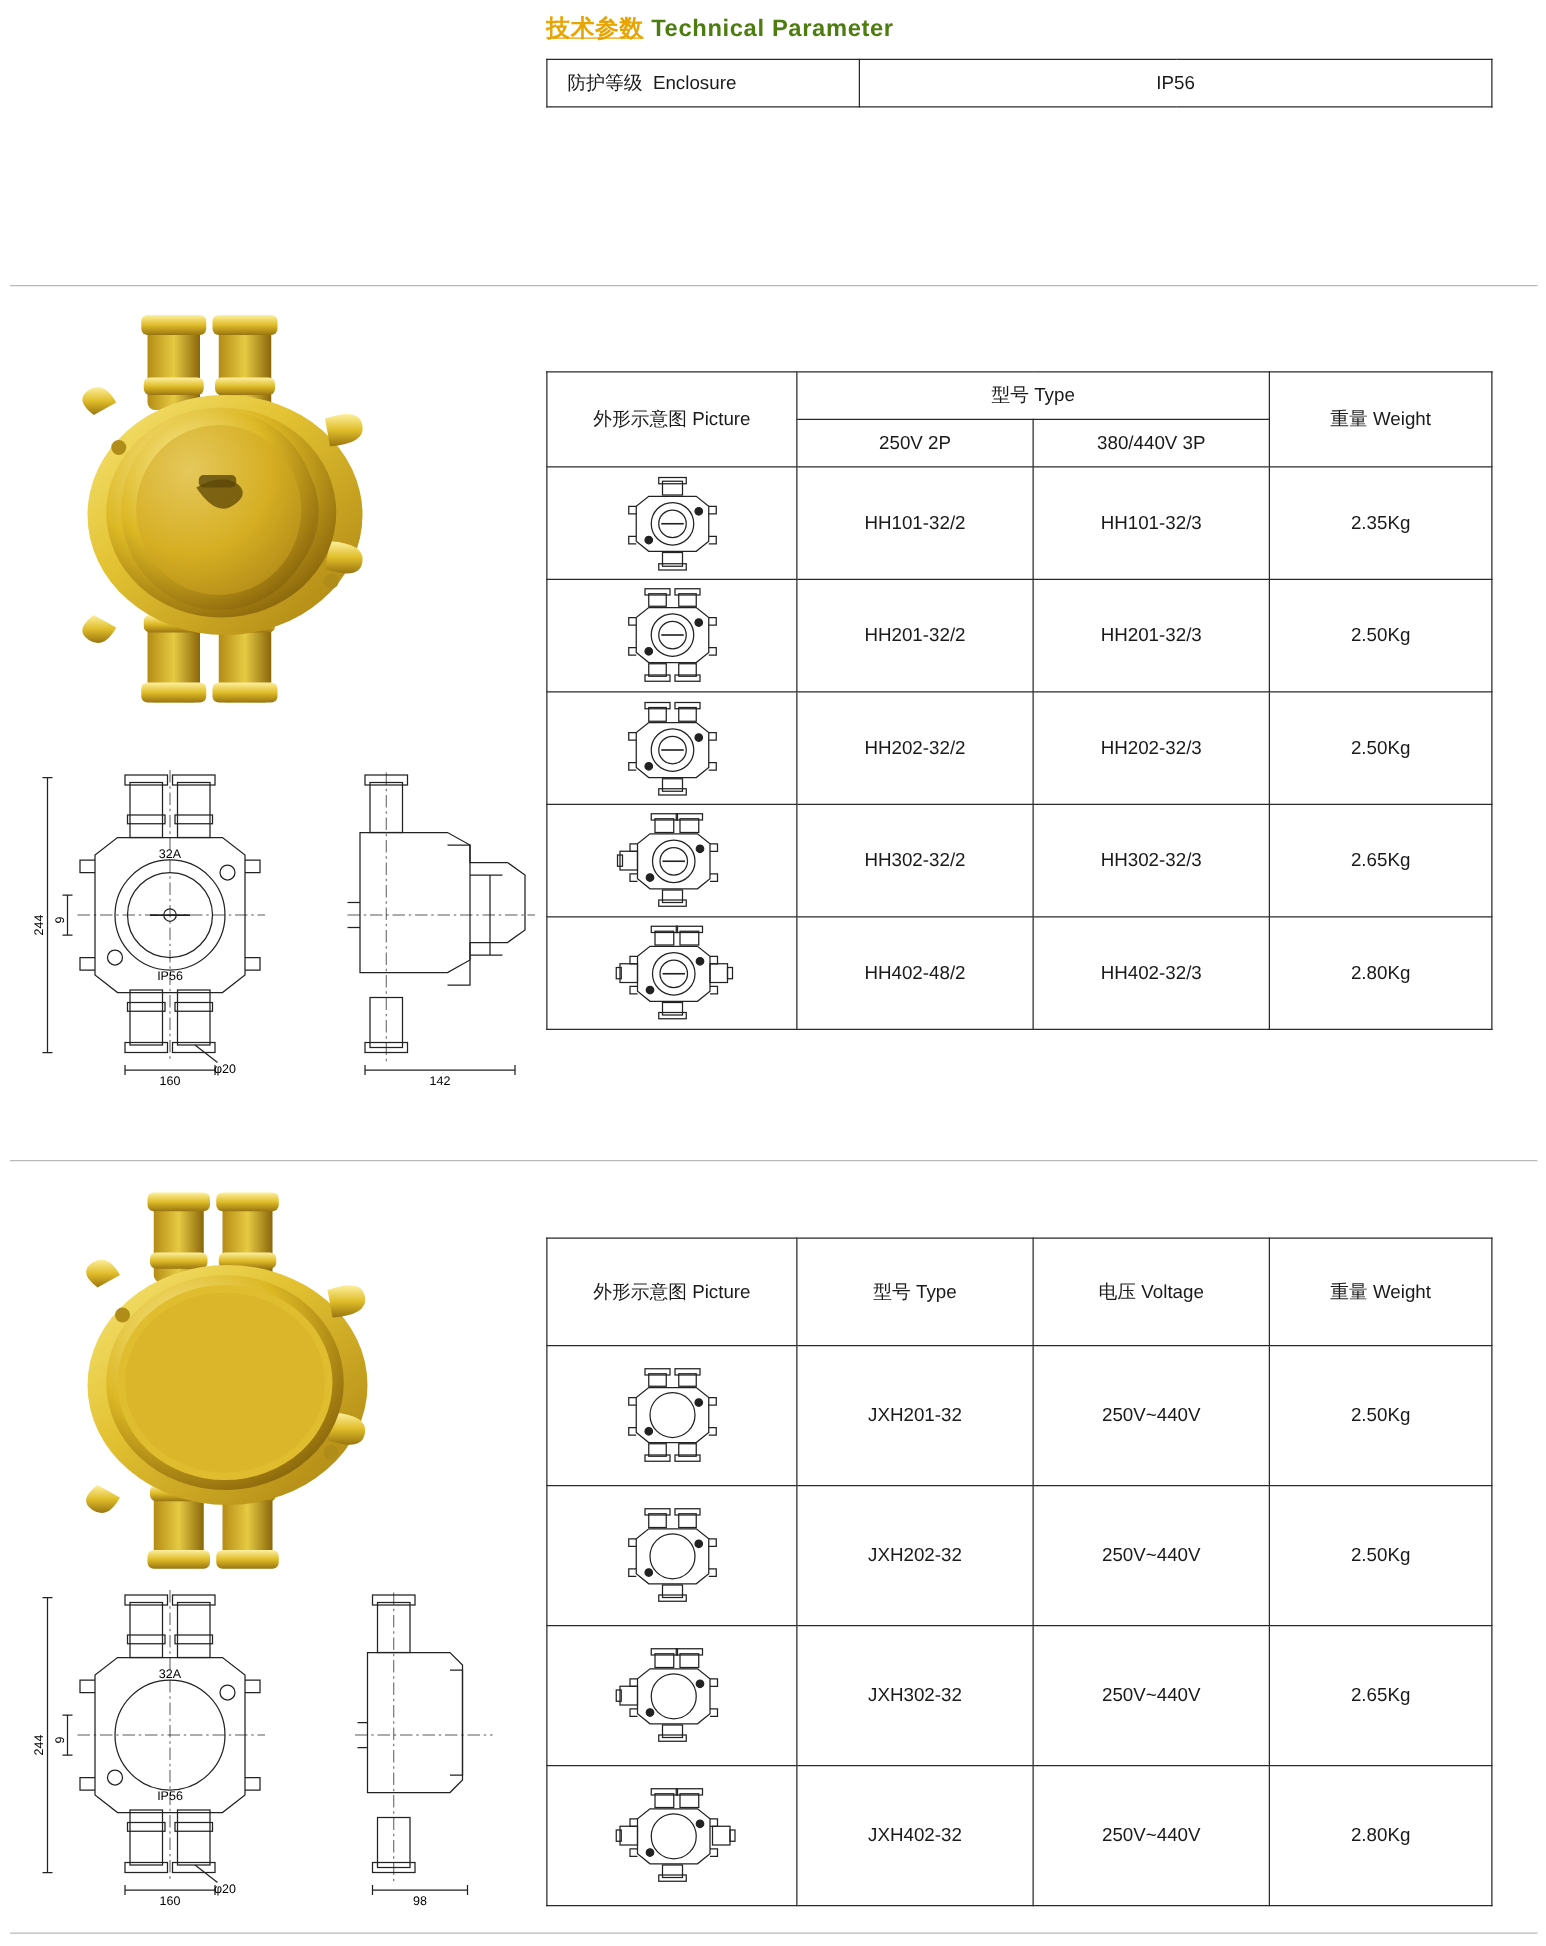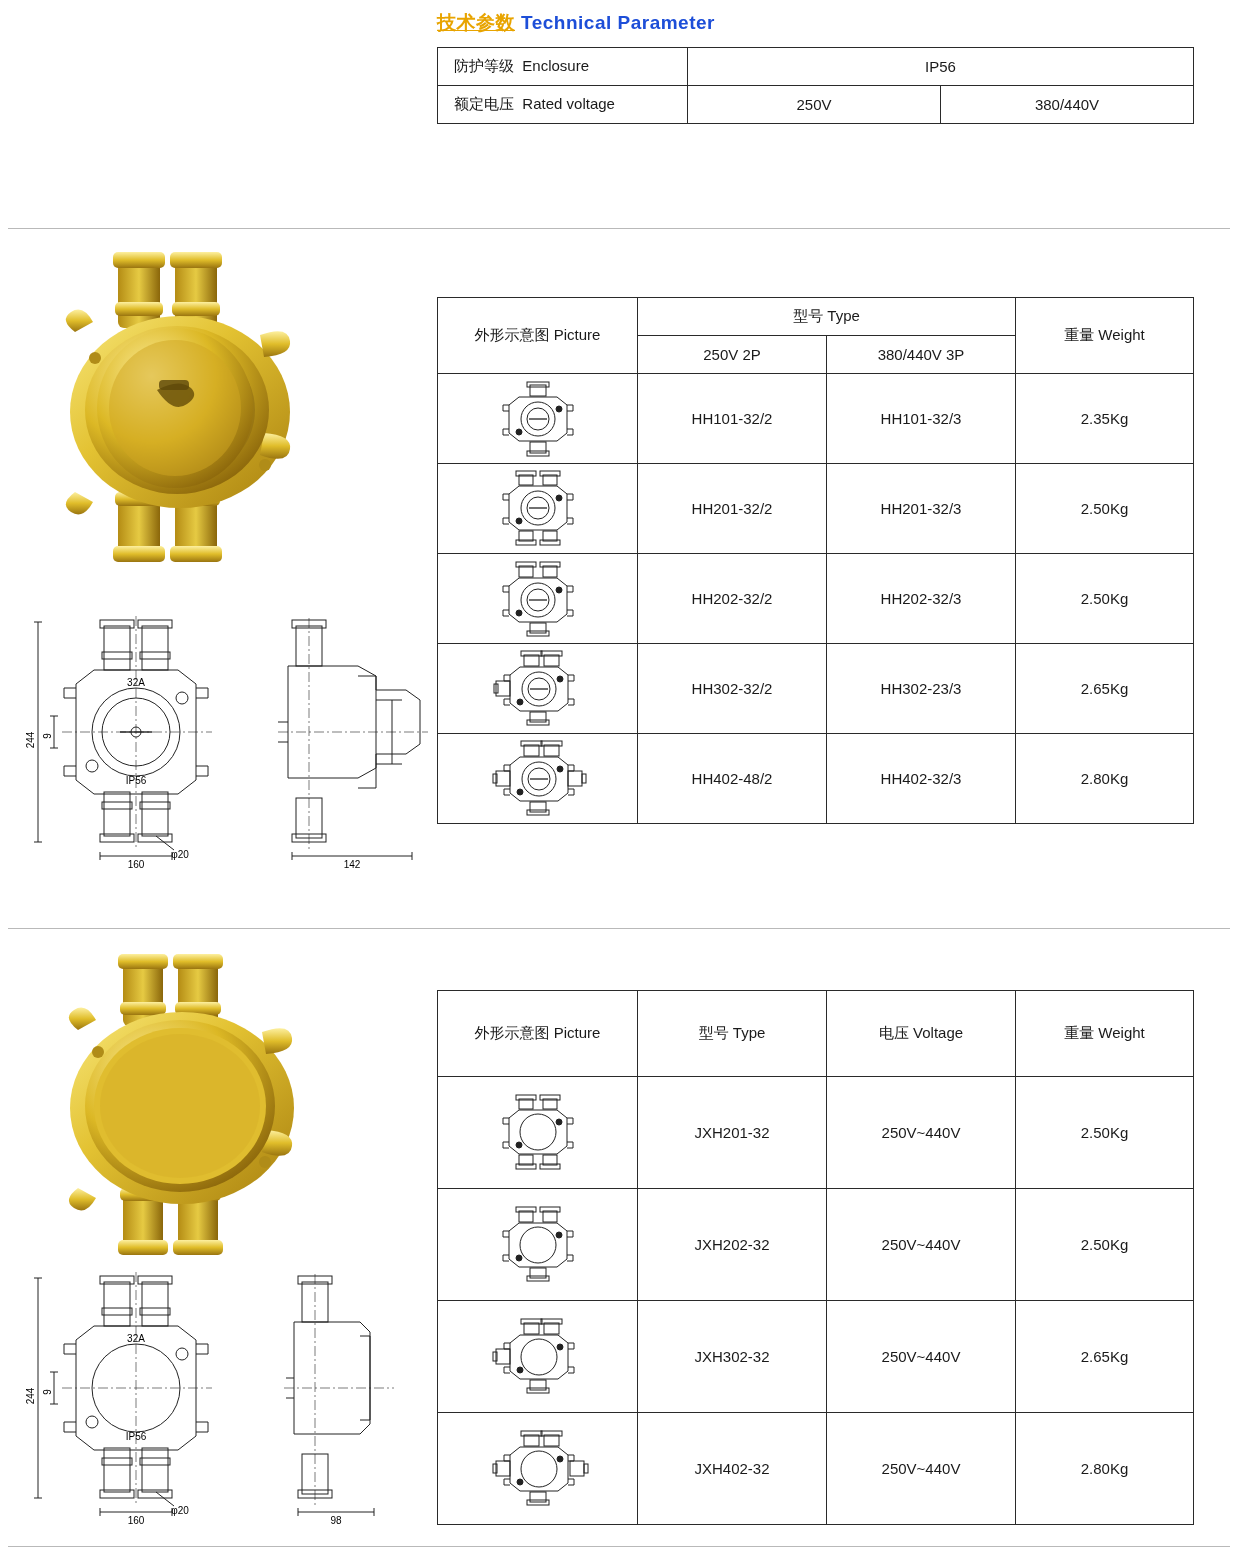--- a/index.html
+++ b/index.html
@@ -17,21 +17,21 @@
   .title-row {
     position: absolute;
     left: 437px; top: 10px;
     font-size: 19px;
     font-weight: bold;
     color: #e8a400;
     letter-spacing: 0.5px;
     white-space: nowrap;
   }
   .title-row .cn { color:#e8a400;text-decoration:underline; }
-  .title-row .en { color:#1d4ed8; margin-left: 6px; }
+  .title-row .en { color:#4d7c0f; margin-left: 6px; }
 
   
   table.doc {
     border-collapse: collapse;
     table-layout: fixed;
   }
   table.doc td, table.doc th {
     border: 1px solid #2a2a2a;
     font-weight: normal;
     font-size: 15px;
@@ -112,27 +112,20 @@
     <col style="width:250px">
     <col style="width:253px">
     <col style="width:253px">
   </colgroup>
   <tbody>
     <tr>
       <td class="label">
         <span>防护等级</span>&nbsp;&nbsp;<span>Enclosure</span>
       </td>
       <td colspan="2">IP56</td>
-    </tr>
-    <tr>
-      <td class="label">
-        <span>额定电压</span>&nbsp;&nbsp;<span>Rated voltage</span>
-      </td>
-      <td>250V</td>
-      <td>380/440V</td>
     </tr>
   </tbody>
 </table>
 
 <div class="divider" id="divider-1"></div>
 
 <div class="photo" style="left:55px; top:240px; width:330px; height:350px;">
   <svg width="330" height="350" viewBox="0 0 330 350">
     <defs>
       <linearGradient id="brassA" x1="0" y1="0" x2="1" y2="1">
@@ -385,21 +378,21 @@
               <rect x="33" y="69" width="22" height="5"></rect>
             <rect x="2" y="30" width="14" height="15"></rect>
               <rect x="0" y="33" width="4" height="9"></rect>
             <path d="M16 24 h-6 v6 h6 M74 24 h6 v6 h-6 M16 48 h-6 v6 h6 M74 48 h6 v6 h-6"></path>
             <circle cx="66" cy="28" r="3" fill="#222"></circle>
               <circle cx="26" cy="51" r="3" fill="#222"></circle>
           </g>
         </svg>
       </td>
       <td>HH302-32/2</td>
-      <td>HH302-23/3</td>
+      <td>HH302-32/3</td>
       <td>2.65Kg</td>
     </tr>
 
     <tr>
       <td class="cell-pic">
         <svg width="96" height="76" viewBox="0 0 96 76">
           <g stroke="#222" fill="none" stroke-width="1">
             <rect x="34" y="4" width="15" height="11"></rect>
               <rect x="31" y="0" width="21" height="5"></rect>
             <rect x="54" y="4" width="15" height="11"></rect>

